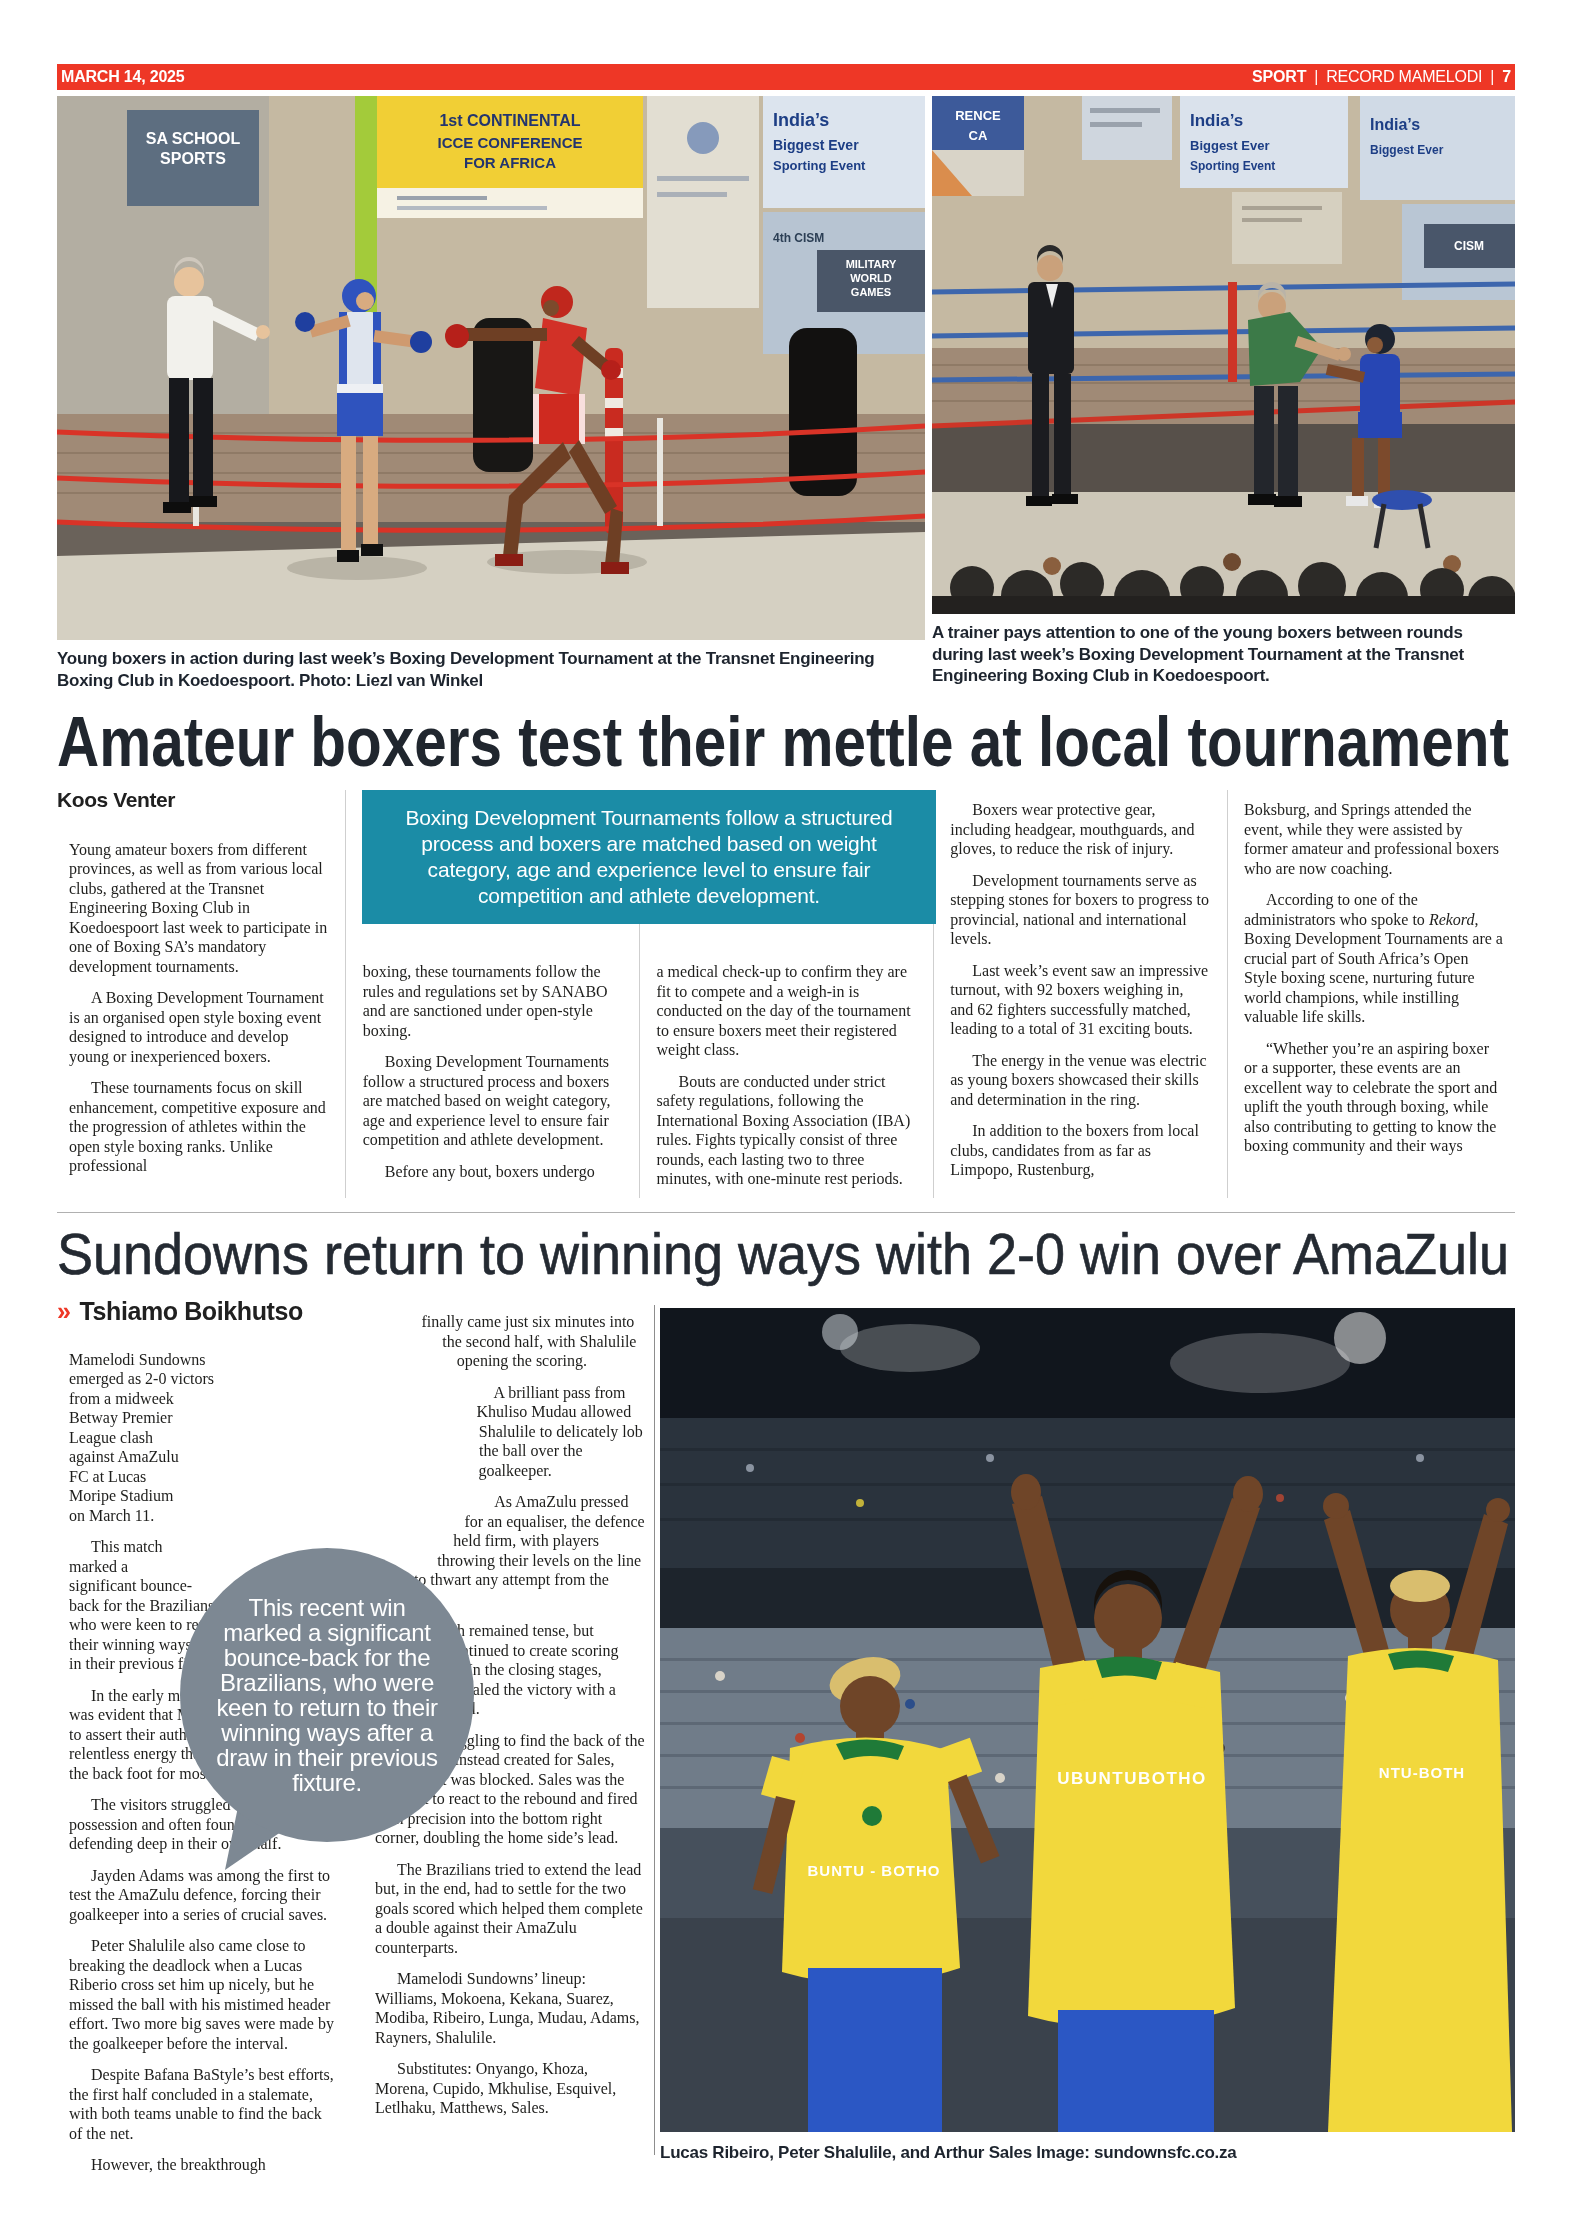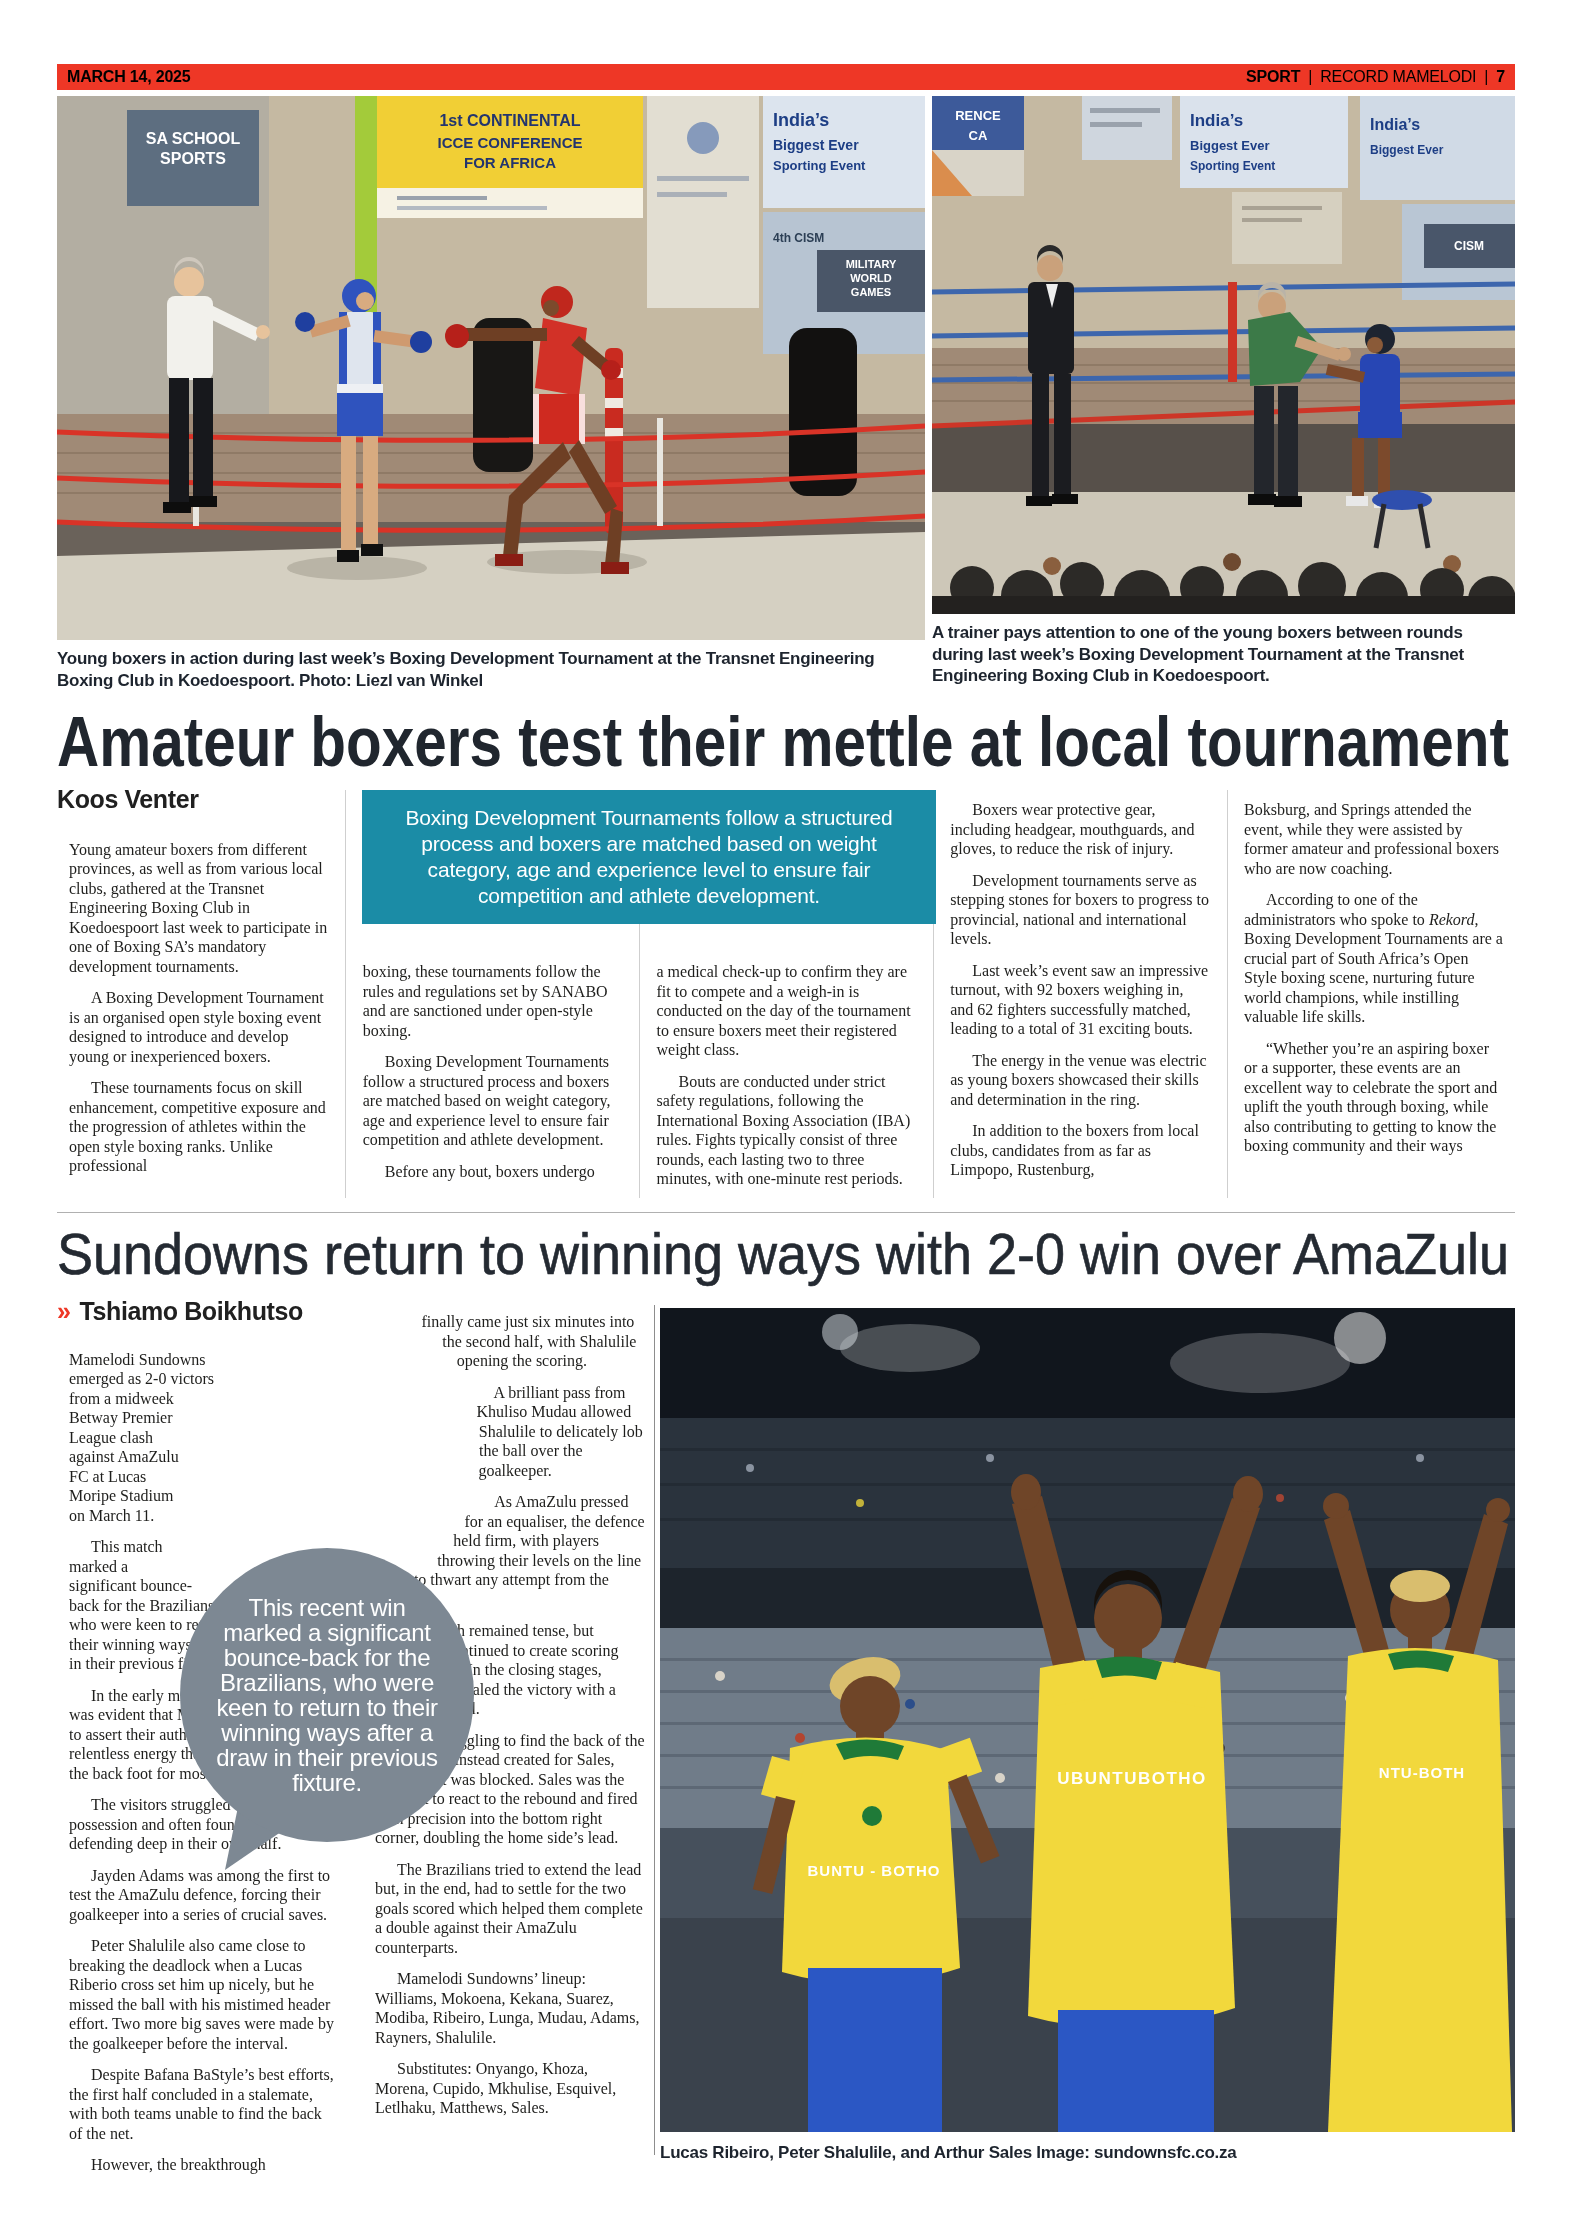--- a/index.html
+++ b/index.html
@@ -1,39 +1,39 @@
 <!DOCTYPE html>
 <html><head>
 <meta charset="utf-8">
 <style>
   html,body{margin:0;padding:0;background:#e8e8e8;}
   .page{position:relative;width:1572px;height:2224px;background:#ffffff;font-family:"Liberation Sans",sans-serif;overflow:hidden;margin:0 auto;}
   .abs{position:absolute;}
 
   
-  .headerbar{left:57px;top:64px;width:1458px;height:26px;background:#ee3726;color:#000000;
-    display:flex;justify-content:space-between;align-items:center;padding:0 10px;box-sizing:border-box;
+  .headerbar{left:57px;top:64px;width:1458px;height:26px;background:#ee3726;color:#ffffff;
+    display:flex;justify-content:space-between;align-items:center;padding:0 4px;box-sizing:border-box;
     font-size:16px;font-weight:bold;letter-spacing:-0.2px;}
   .headerbar .right{display:flex;align-items:center;gap:8px;}
   .headerbar .sep{font-weight:400;opacity:.95;}
   .headerbar .pub{font-weight:400;}
 
   
   .photo{overflow:hidden;background:#c5b9a2;}
   .photo svg{display:block;width:100%;height:100%;}
   .cap{font-weight:bold;color:#1d242e;font-size:17px;line-height:21.5px;letter-spacing:-0.25px;}
 
   .h1svg text{font-family:"Liberation Sans",sans-serif;font-weight:bold;fill:#20262e;}
   .h2svg text{font-family:"Liberation Sans",sans-serif;font-weight:400;fill:#242a32;stroke:#242a32;stroke-width:0.6;}
 
   
   .col{width:283px;font-family:"Liberation Serif",serif;font-size:16px;line-height:19.5px;color:#1e1e1c;}
   .col p{margin:12px;}
   .col p.ind{text-indent:22px;}
-  .byline{font-family:"Liberation Sans",sans-serif;font-weight:bold;font-size:25px;letter-spacing:-0.4px;color:#202020;margin:2px 0 30px 0;}
+  .byline{font-family:"Liberation Sans",sans-serif;font-weight:bold;font-size:21px;letter-spacing:-0.4px;color:#202020;margin:2px 0 30px 0;}
 
   .a1{left:57px;top:788px;width:1458px;height:420px;}
   .a1 .cols{display:flex;justify-content:space-between;}
   .a1 .vr{position:absolute;top:2px;height:408px;width:1px;background:#cfcfcf;}
   .under-box{padding-top:162px;box-sizing:border-box;}
   .pullquote{position:absolute;left:305px;top:2px;width:574px;height:134px;background:#1b8ca6;color:#fff;
     display:flex;align-items:center;justify-content:center;text-align:center;
     font-size:21px;line-height:26px;letter-spacing:-0.2px;padding:0 36px;box-sizing:border-box;z-index:2;}
 
   .divider{left:57px;top:1212px;width:1458px;height:1px;background:#b0b0b0;}

